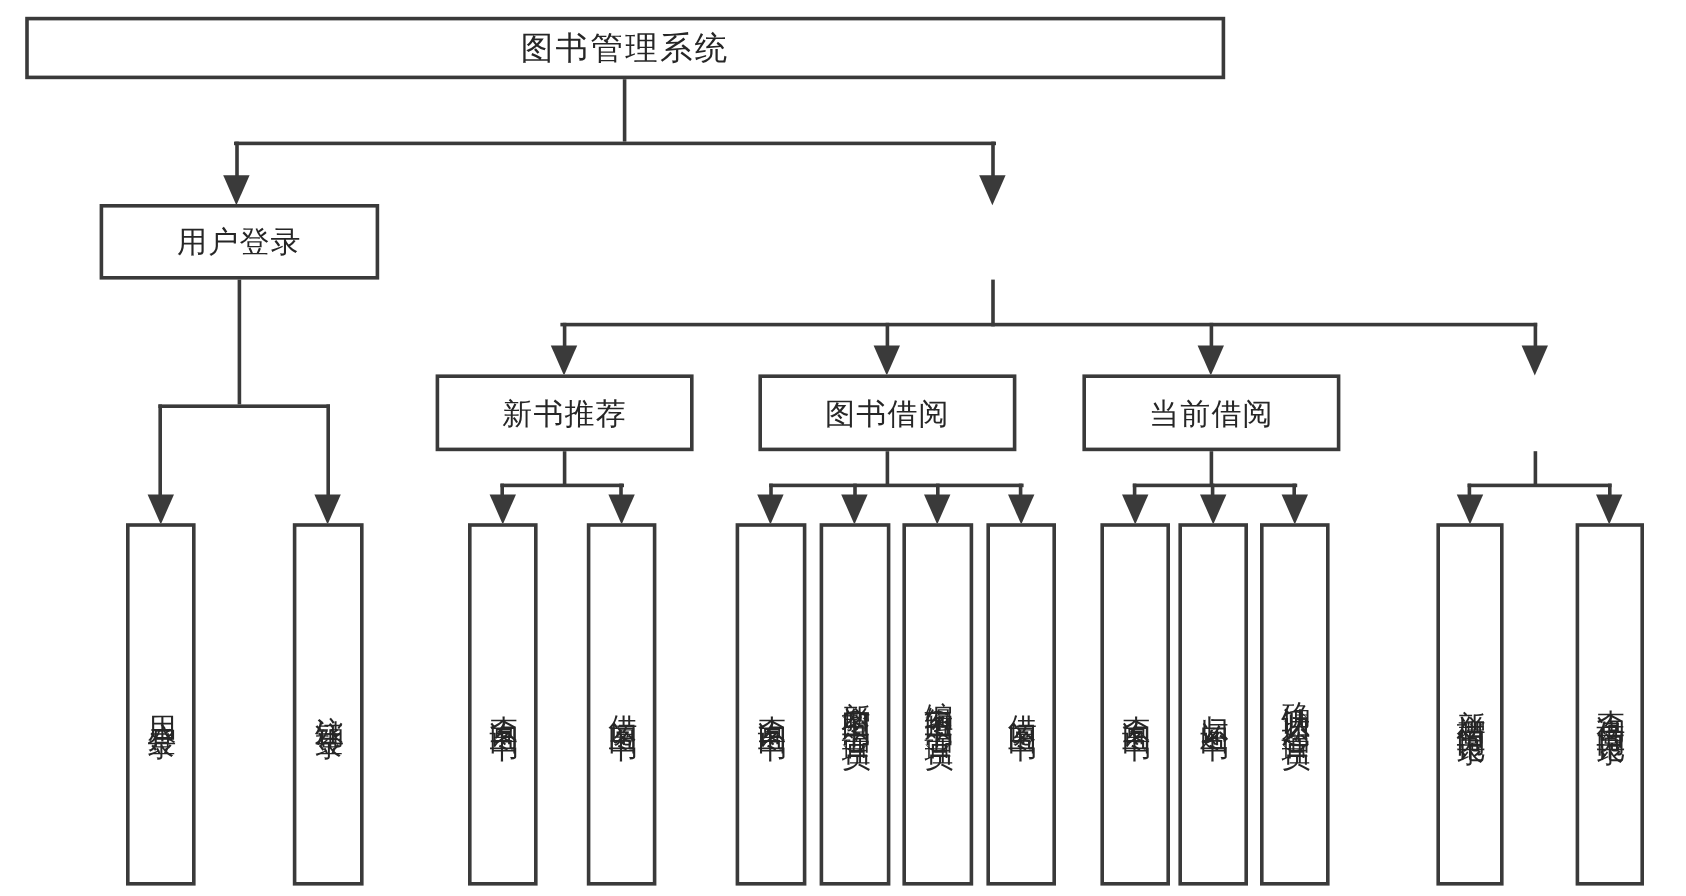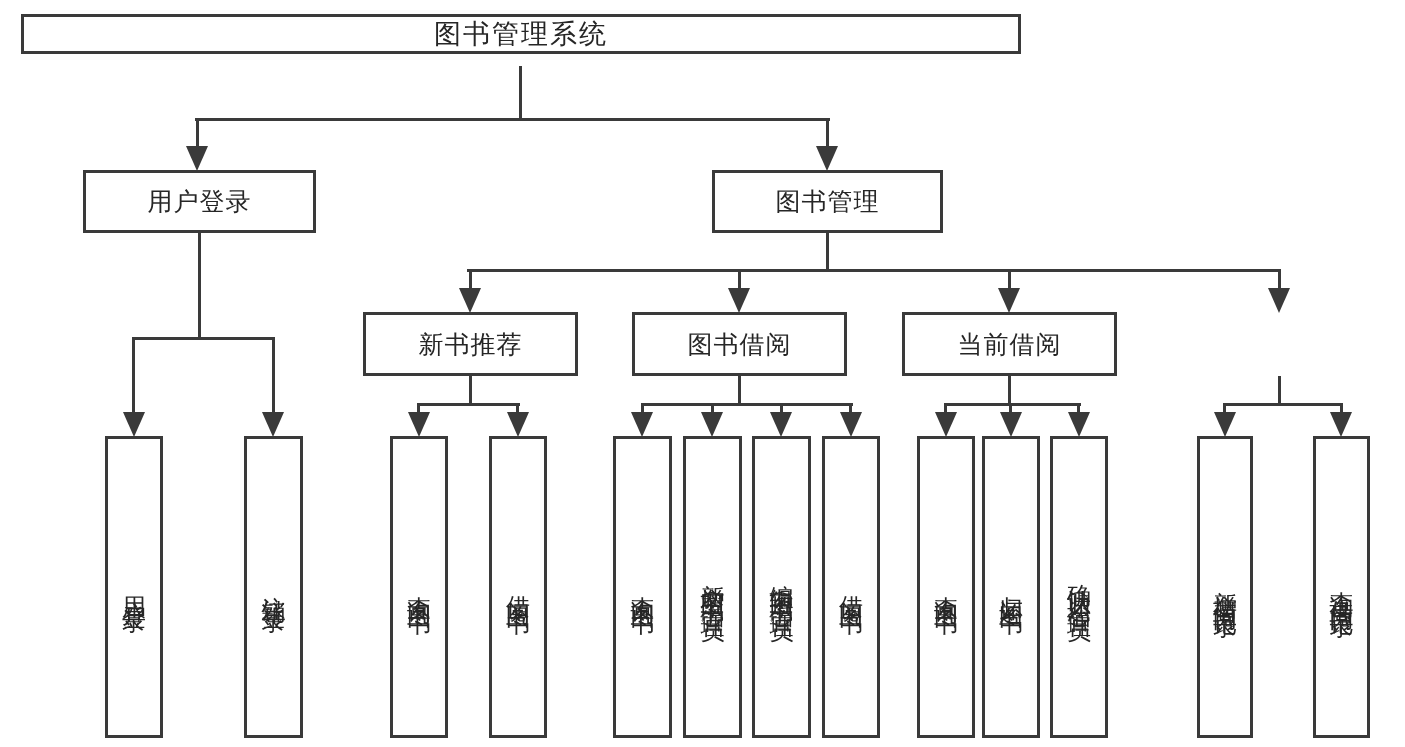--- a/index.html
+++ b/index.html
@@ -36,31 +36,30 @@
   .watermark{
     position:absolute;left:1186px;top:718px;font-size:20px;
     color:var(--wm);z-index:5;white-space:nowrap;letter-spacing:0.5px;
   }
 </style>
 </head>
 <body>
 
 <div class="canvas">
 
-  <div class="hbox root-box" style="left:21px;top:14px;width:1000px;height:40px;">图书管理系统</div>
+  <div class="hbox root-box" style="left:21px;top:14px;width:1000px;height:52px;">图书管理系统</div>
 
   <div class="vline" style="left:519px;top:66px;height:52px;"></div>
   <div class="hline" style="left:195px;top:118px;width:635px;"></div>
   <div class="vline" style="left:196px;top:118px;height:30px;"></div>
   <div class="vline" style="left:826px;top:118px;height:30px;"></div>
   <div class="arrow" style="left:186px;top:146px;"></div>
   <div class="arrow" style="left:816px;top:146px;"></div>
 
   <div class="hbox" style="left:83px;top:170px;width:233px;height:63px;">用户登录</div>
-  <div class="hbox" style="left:712px;top:170px;width:231px;height:63px;">图书管理</div>
 
   <div class="vline" style="left:198px;top:233px;height:104px;"></div>
   <div class="hline" style="left:132px;top:337px;width:143px;"></div>
   <div class="vline" style="left:132px;top:337px;height:78px;"></div>
   <div class="vline" style="left:272px;top:337px;height:78px;"></div>
   <div class="arrow" style="left:123px;top:412px;"></div>
   <div class="arrow" style="left:262px;top:412px;"></div>
 
   <div class="vline" style="left:826px;top:233px;height:39px;"></div>
   <div class="hline" style="left:467px;top:269px;width:814px;"></div>

